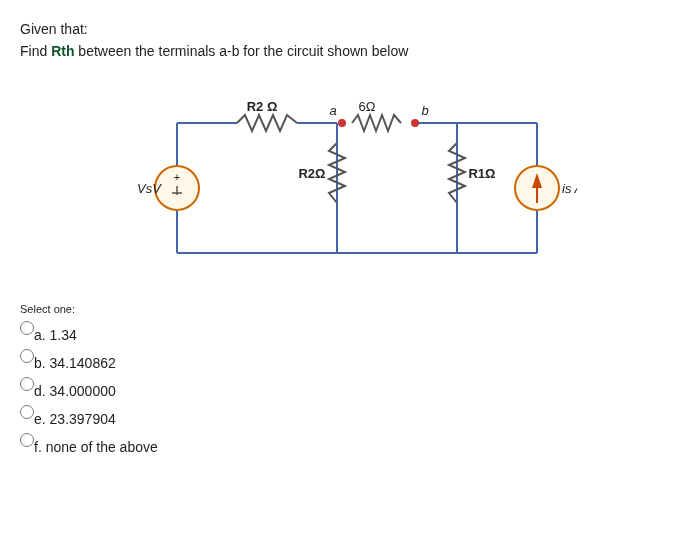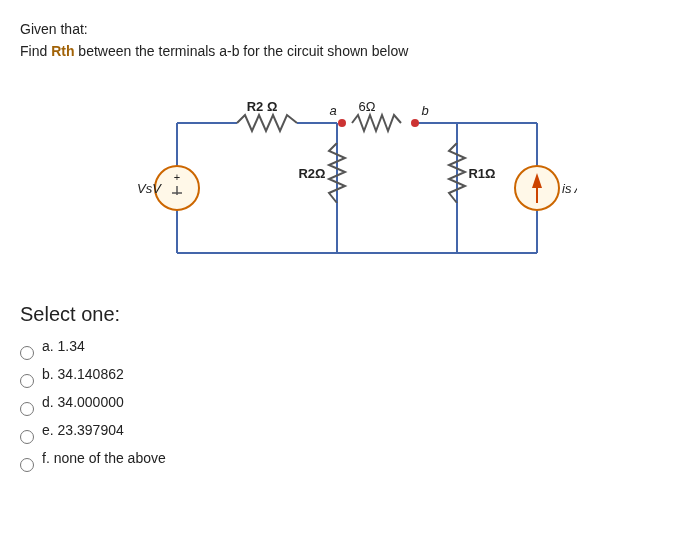--- a/index.html
+++ b/index.html
@@ -20,40 +20,39 @@
     .circuit-area {
       display: flex;
       justify-content: center;
       margin: 10px 0 20px 0;
     }
     .circuit-svg {
       display: block;
     }
     .select-one-label {
       margin-bottom: 6px;
-      font-size: 20px;
+      font-size: 11px;
     }
     .options-list {
       list-style: none;
       line-height: 2;
     }
     .option-item {
       display: flex;
-      align-items: flex-end;
-      gap: 8px;
+      align-items: flex-start;
       font-size: 14px;
       cursor: pointer;
     }
     .option-item input[type="radio"] {
       accent-color: #c00;
       width: 14px;
       height: 14px;
       cursor: pointer;
     }
-    .highlight { color: #a16207; font-weight: bold; }
+    .highlight { color: #14532d; font-weight: bold; }
   </style>
 </head>
 <body>
 
 <div class="problem-text">
   <div>Given that:</div>
   <div>
     <span>Find </span><span class="bold highlight">Rth</span><span> between the terminals a-b for the circuit shown below</span>
   </div>
 </div>

